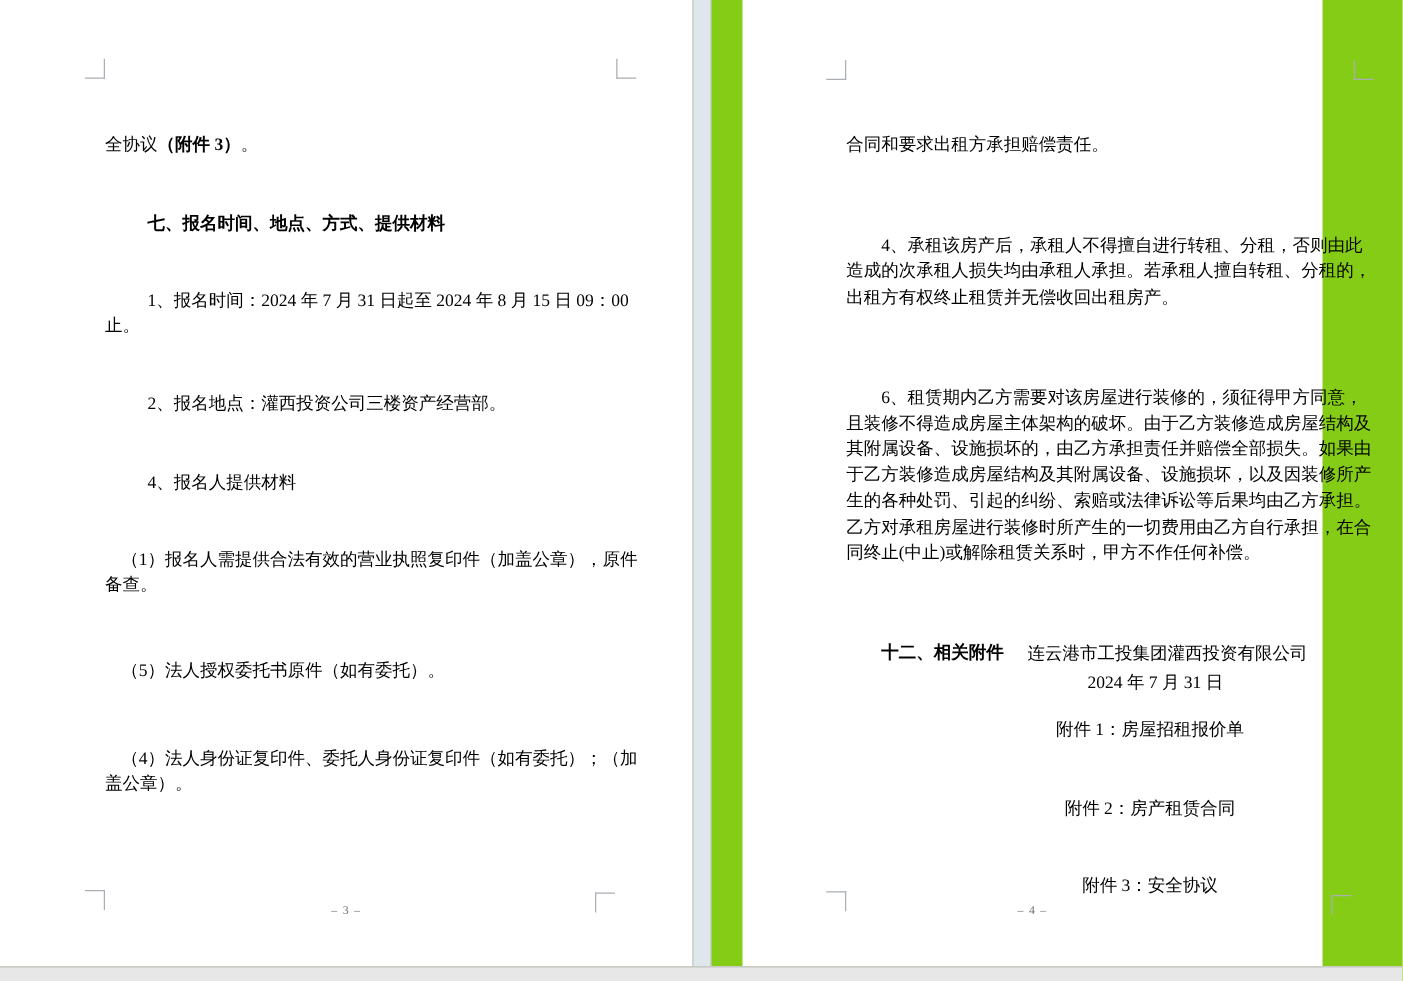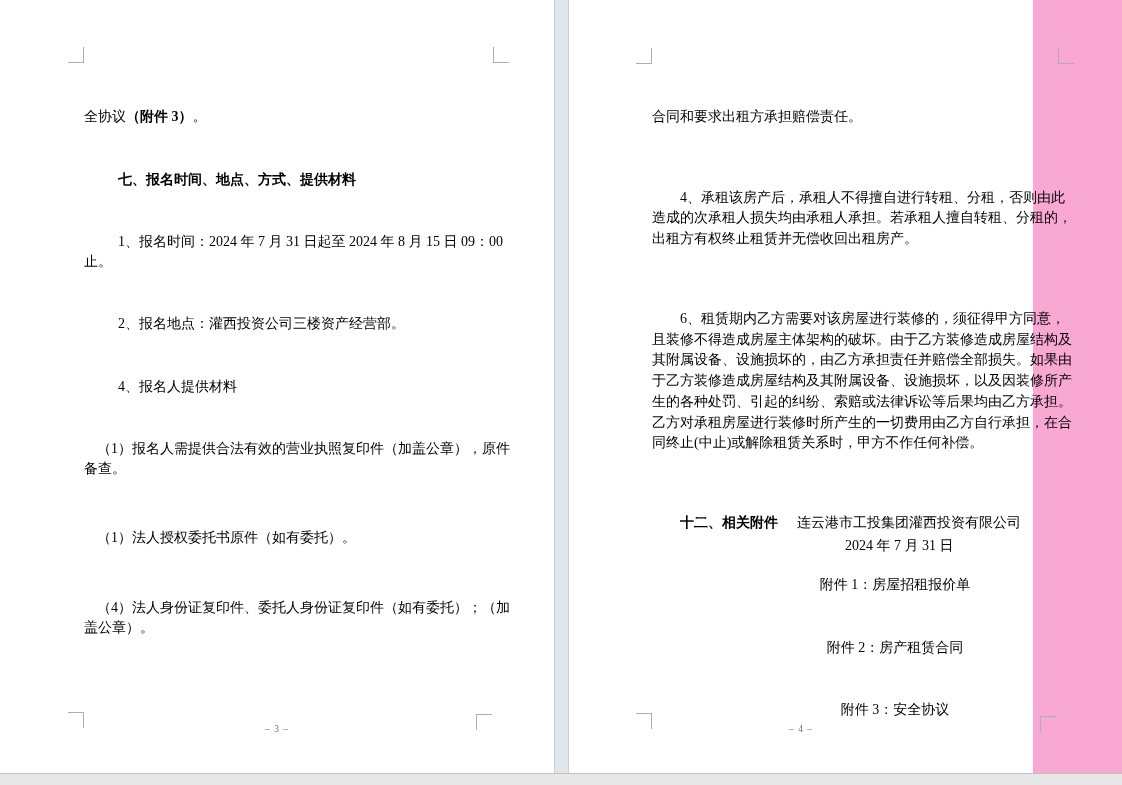--- a/index.html
+++ b/index.html
@@ -1,24 +1,24 @@
 <!DOCTYPE html>
 <html><head>
 <meta charset="utf-8">
 <style>
   html,body{margin:0;padding:0;}
   body{
     width:1122px;height:785px;overflow:hidden;
     background:#ffffff;
     font-family:"Liberation Serif","DejaVu Serif",serif;
   }
-  .canvas{position:relative;width:1122px;height:785px;background:#f9a8d4;}
+  .canvas{position:relative;width:1122px;height:785px;background:#84cc16;}
   .page{position:absolute;top:0;height:773px;background:#ffffff;}
   .page-3{left:0;width:554px;}
-  .page-4{left:569px;width:464px;}
+  .page-4{left:594px;width:464px;}
   .page-gap{
     position:absolute;left:554px;top:0;width:15px;height:773px;
     background:#e0e7ec;border-left:1px solid #c6cfd6;border-right:1px solid #c6cfd6;
     box-sizing:border-box;
   }
   .bottom-bar{
     position:absolute;left:0;top:773px;width:1122px;height:12px;
     background:#e7e7e7;border-top:1px solid #c2c2c2;box-sizing:border-box;
   }
   .content{
@@ -61,21 +61,21 @@
 
     <div class="content">
       <p class="para"><span>全协议</span><span class="bold">（附件 3）</span><span>。</span></p>
       <p class="para indent heading"><span>七、报名时间、地点、方式、提供材料</span></p>
       <p class="para indent"><span>1、报名时间：2024 年 7 月 31 日起至 2024 年 8 月 15 日 09：00
 止。</span></p>
       <p class="para indent"><span>2、报名地点：灌西投资公司三楼资产经营部。</span></p>
       <p class="para indent"><span>4、报名人提供材料</span></p>
       <p class="para item"><span>（1）报名人需提供合法有效的营业执照复印件（加盖公章），原件
 备查。</span></p>
-      <p class="para item spaced"><span>（1）法人授权委托书原件（如有委托）。</span></p>
+      <p class="para item spaced"><span>（5）法人授权委托书原件（如有委托）。</span></p>
       <p class="para item spaced"><span>（4）法人身份证复印件、委托人身份证复印件（如有委托）；（加
 盖公章）。</span></p>
       
       
       
       
       
       
       
       

